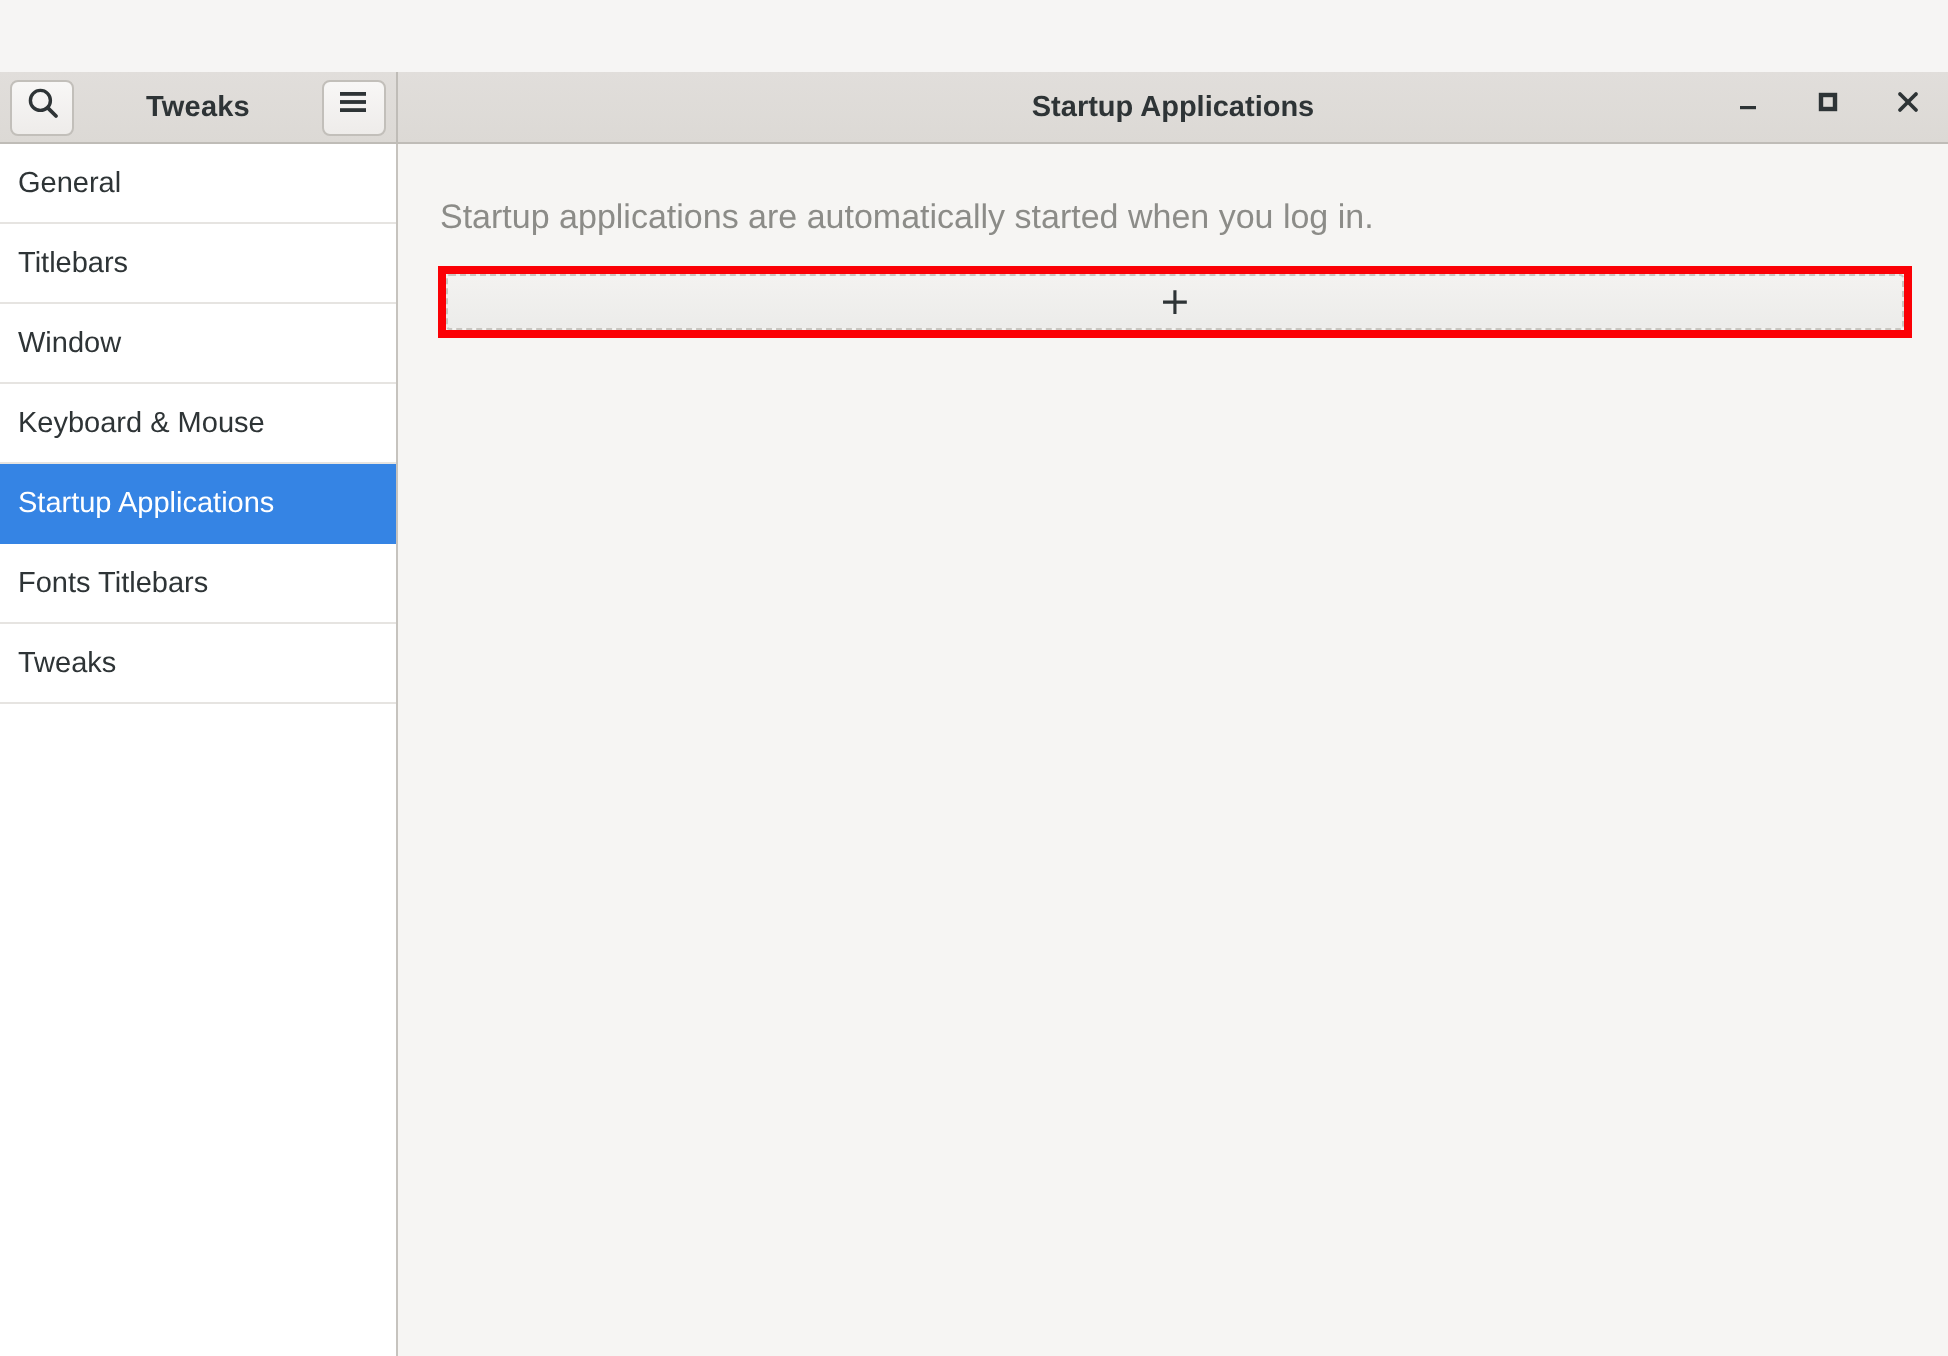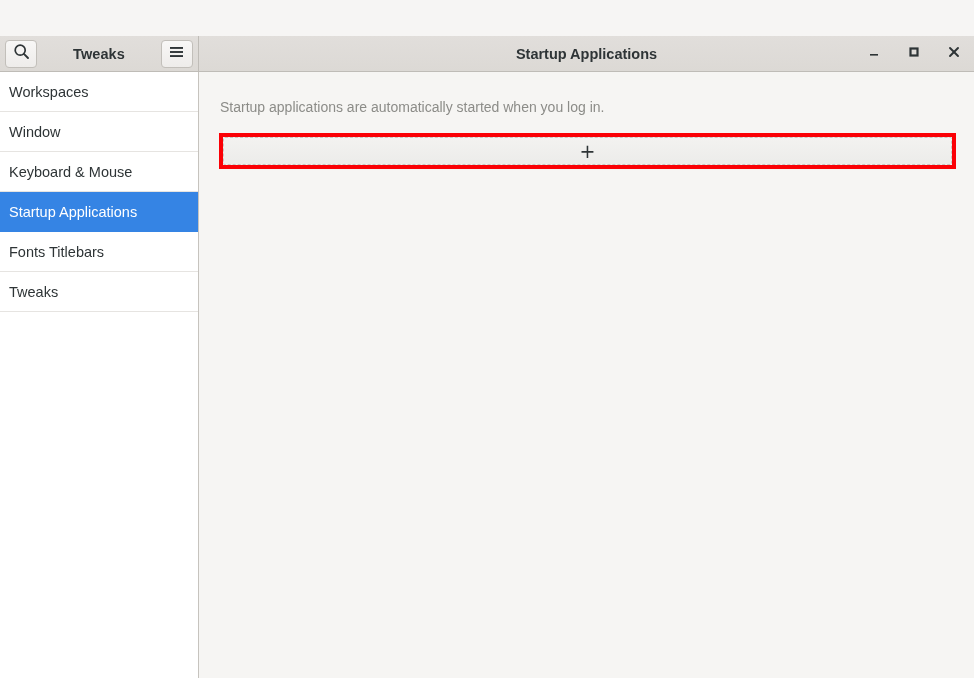--- a/index.html
+++ b/index.html
@@ -144,21 +144,21 @@
     left: 199px;
     right: 0;
     bottom: 0;
     background: #f6f5f3;
   }
 
   .desc {
     position: absolute;
     top: 27px;
     left: 21px;
-    font-size: 14px;
+    font-size: 17px;
     color: #8c8c88;
   }
 
   
   .add-highlight {
     position: absolute;
     left: 20px;
     top: 61px;
     width: 737px;
     height: 36px;
@@ -243,21 +243,22 @@
               <line x1="3" y1="3" x2="11" y2="11" stroke="#2e3436" stroke-width="1.9" stroke-linecap="round"></line>
               <line x1="11" y1="3" x2="3" y2="11" stroke="#2e3436" stroke-width="1.9" stroke-linecap="round"></line>
             </svg>
           </span>
         </div>
       </div>
     </div>
   </div>
 
   <div class="sidebar">
-    <div class="side-item">Workspaces</div>
+    <div class="side-item">General</div>
+    <div class="side-item">Titlebars</div>
     <div class="side-item">Window</div>
     <div class="side-item">Keyboard &amp; Mouse</div>
     <div class="side-item selected">Startup Applications</div>
     <div class="side-item">Fonts Titlebars</div>
     <div class="side-item">Tweaks</div>
   </div>
 
   <div class="content">
 
     <div class="desc">Startup applications are automatically started when you log in.</div>

